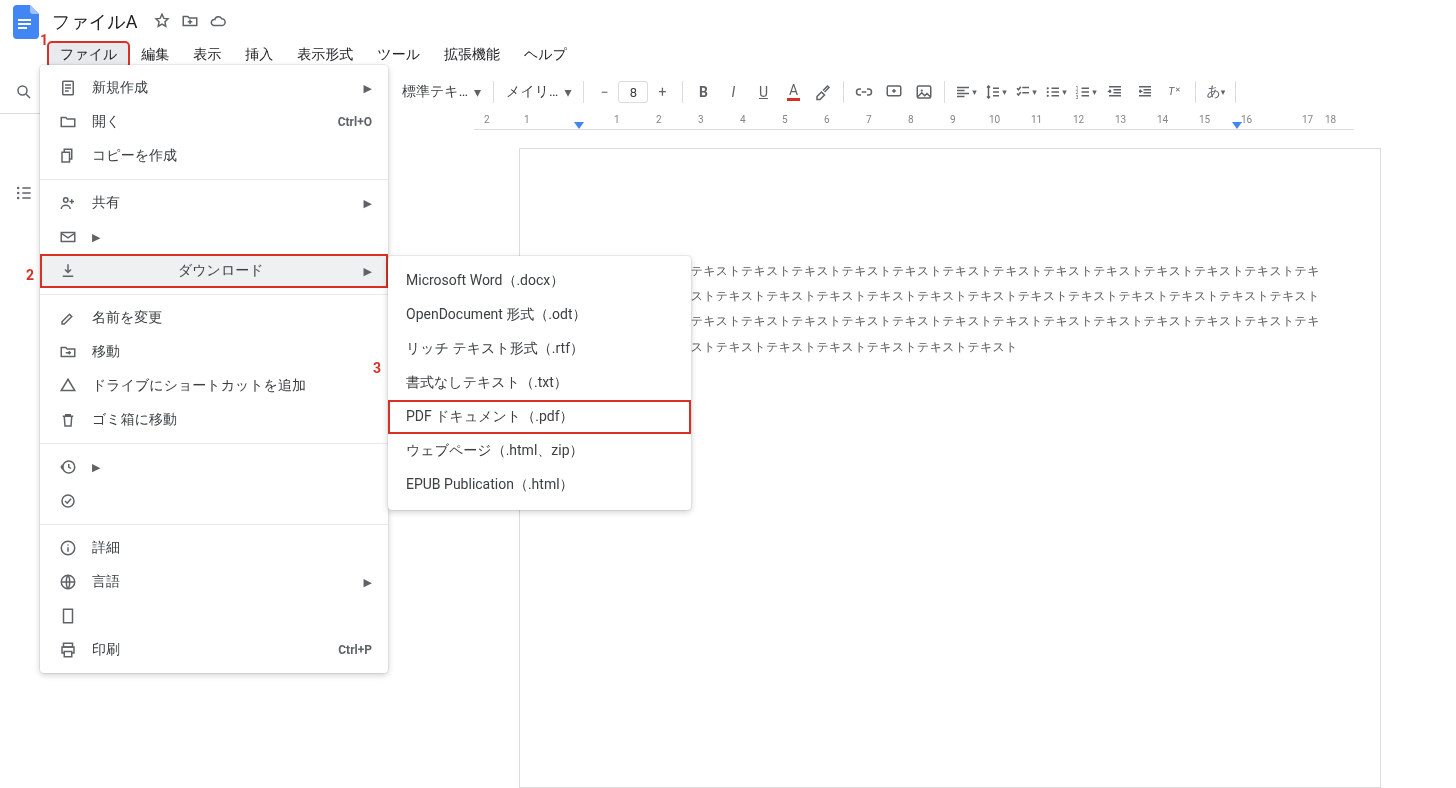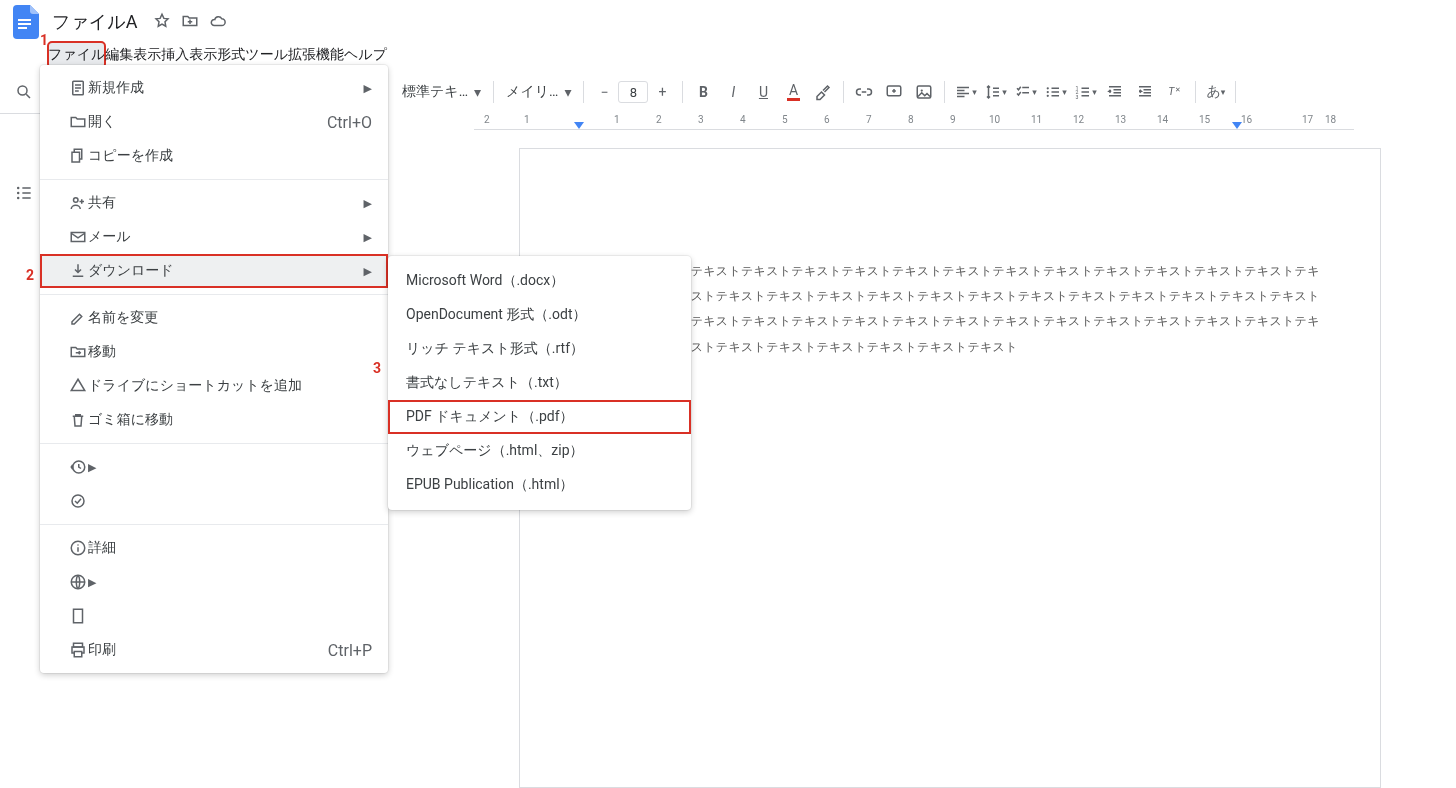--- a/index.html
+++ b/index.html
@@ -7,46 +7,46 @@
 
 
 .title-row { display: flex; align-items: center; height: 40px; padding: 4px 0 0 8px; }
 .docs-logo { width: 36px; height: 36px; display: flex; align-items: center; justify-content: center; color: #4285f4; }
 .doc-title { font-size: 18px; color: #202124; padding: 2px 6px; margin-left: 2px; }
 .title-icons { display: flex; align-items: center; gap: 10px; margin-left: 10px; color: #5f6368; }
 .title-icons svg { width: 18px; height: 18px; }
 
 
 .menubar { display: flex; align-items: center; padding-left: 48px; height: 30px; font-size: 14px; color: #202124; }
-.menubar .mitem { padding: 4px 0; border-radius: 4px; cursor: pointer; }
+.menubar .mitem { padding: 4px 12px; border-radius: 4px; cursor: pointer; }
 .menubar .mitem.boxed { outline: 2px solid #d93025; outline-offset: -1px; background: #e8eaed;}
 
 
 .toolbar { display: flex; align-items: center; height: 44px; padding: 0 10px; border-bottom: 1px solid #dadce0; gap: 2px; }
 .tb-sep { width: 1px; height: 22px; background: #dadce0; margin: 0 4px; }
 .tb-btn { width: 28px; height: 28px; display: flex; align-items: center; justify-content: center; color: #5f6368; border-radius: 4px; cursor:pointer; }
 .tb-sel { display: flex; align-items: center; height: 28px; padding: 0 6px; gap: 6px; min-width: 70px; color: #3c4043; font-size: 14px; cursor: pointer;}
 .tb-sel .drop { color: #5f6368; }
 .font-size-box { display:flex; align-items:center; }
 .font-size-box .num { width: 30px; height: 22px; border: 1px solid #dadce0; border-radius: 3px; text-align: center; font-size: 13px; line-height: 22px; }
 
 
 .left-rail { position: absolute; left: 6px; top: 78px; width: 36px; display:flex; flex-direction:column; align-items:center; gap: 40px; }
 .left-rail .tb-btn { width:30px; height:30px; }
 
 
 .menu-panel { position:absolute; left: 40px; top: 65px; width: 348px; background:#fff; border-radius: 4px; box-shadow: 0 2px 6px rgba(0,0,0,.2), 0 0 0 1px rgba(0,0,0,.05); padding: 6px 0; z-index: 20; }
-.menu-item { display:flex; align-items:center; height: 34px; padding: 0 16px 0 28px; cursor:pointer; position:relative; }
+.menu-item { display:flex; align-items:center; height: 34px; padding: 0 16px 0 18px; gap: 14px; cursor:pointer; position:relative; }
 .menu-item:hover, .menu-item.hl { background:#eef0f1; }
 .menu-item .mi-icon { width:20px; display:flex; align-items:center; justify-content:center; color:#5f6368; }
 .menu-item .mi-label { flex:1; font-size:14px; color:#3c4043; }
-.menu-item .mi-right { color:#5f6368; font-size:16px; }
+.menu-item .mi-right { color:#5f6368; font-size:12px;font-weight:bold; }
 .menu-item .mi-arrow { color:#5f6368; font-size:11px; }
 .menu-divider { height:1px; background:#e8eaed; margin: 6px 0; }
-.menu-item.boxed { outline: 2px solid #d93025; outline-offset: -2px; }
+.menu-item.boxed { outline: 2px solid #d93025; outline-offset: -2px; text-align: center; }
 
 
 .sub-panel { position:absolute; left: 388px; top: 256px; width: 303px; background:#fff; border-radius: 4px; box-shadow: 0 2px 6px rgba(0,0,0,.2), 0 0 0 1px rgba(0,0,0,.05); padding: 8px 0; z-index: 30; }
 .sub-item { display:flex; align-items:center; height: 34px; padding: 0 18px; font-size:14px; color:#3c4043; cursor:pointer; }
 .sub-item.boxed { outline: 2px solid #d93025; outline-offset: -2px; }
 
 
 .anno { position:absolute; color:#d93025; font-weight:700; font-size:14px; z-index:40; }
 
 
@@ -304,21 +304,20 @@
     <span class="mi-label">共有</span>
     <span class="mi-arrow">▶</span>
   </div>
   <div class="menu-item">
     <span class="mi-icon">
         <svg width="18" height="18" viewBox="0 0 24 24">
           <rect x="3" y="6" width="18" height="12" fill="none" stroke="#5f6368" stroke-width="2"></rect>
           <path d="M3 7l9 6 9-6" fill="none" stroke="#5f6368" stroke-width="2"></path>
         </svg>
       </span>
-    <span class="mi-label">メール</span>
     <span class="mi-arrow">▶</span>
   </div>
   <div class="menu-item hl boxed">
     <span class="mi-icon">
         <svg width="18" height="18" viewBox="0 0 24 24">
           <path d="M12 3v11m-4-4l4 4 4-4M5 19h14" fill="none" stroke="#5f6368" stroke-width="2"></path>
         </svg>
       </span>
     <span class="mi-label">ダウンロード</span>
     <span class="mi-arrow">▶</span>
@@ -386,20 +385,21 @@
       </span>
     <span class="mi-label">詳細</span>
   </div>
   <div class="menu-item">
     <span class="mi-icon">
         <svg width="18" height="18" viewBox="0 0 24 24">
           <circle cx="12" cy="12" r="9" fill="none" stroke="#5f6368" stroke-width="2"></circle>
           <path d="M3 12h18M12 3c3 3 3 15 0 18M12 3c-3 3-3 15 0 18" fill="none" stroke="#5f6368" stroke-width="2"></path>
         </svg>
       </span>
+    <span class="mi-label">言語</span>
     <span class="mi-arrow">▶</span>
   </div>
   <div class="menu-item">
     <span class="mi-icon">
         <svg width="18" height="18" viewBox="0 0 24 24">
           <rect x="6" y="3" width="12" height="18" fill="none" stroke="#5f6368" stroke-width="2"></rect>
         </svg>
       </span>
   </div>
   <div class="menu-item">

